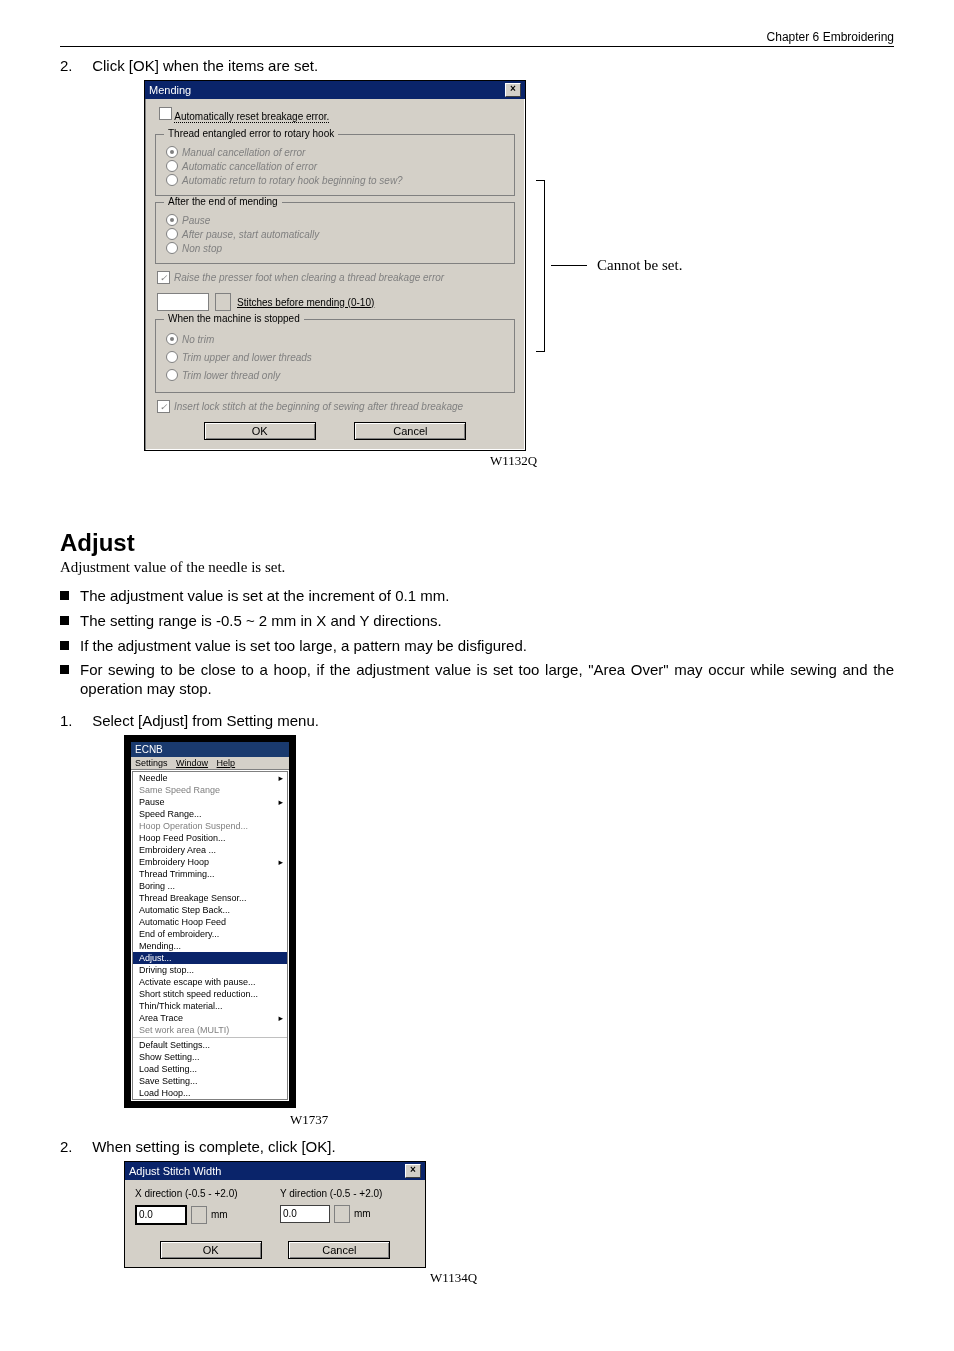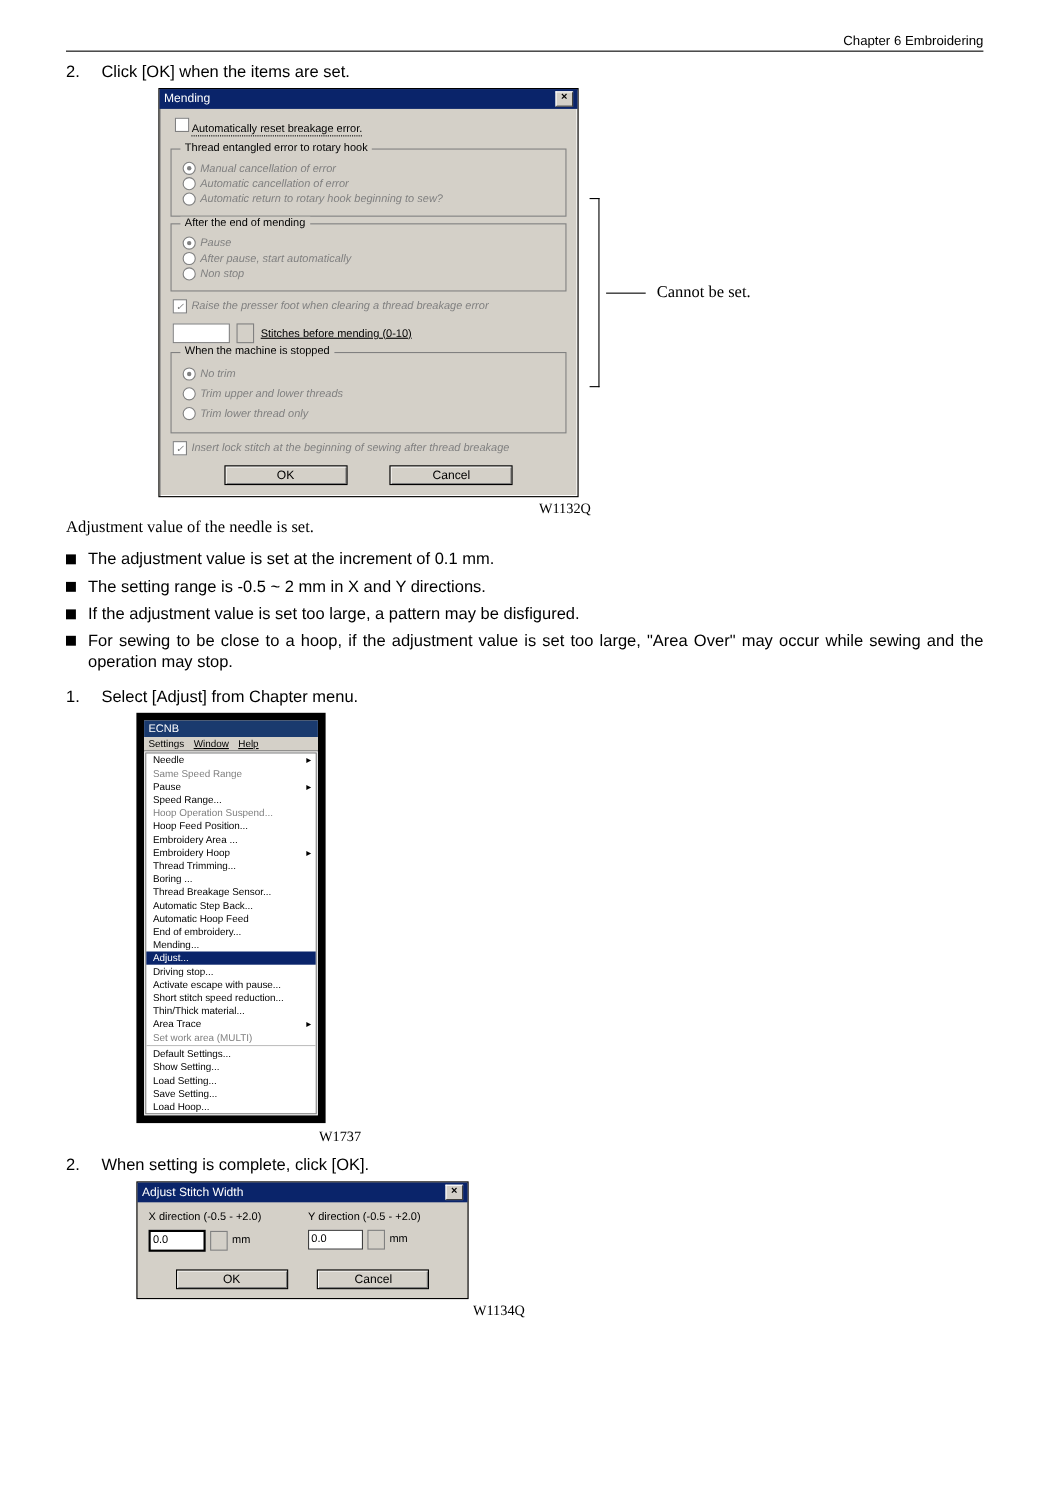--- a/index.html
+++ b/index.html
@@ -333,31 +333,32 @@
     </div>
 
     <div class="cannot-wrap">
       <div class="bracket"></div>
       <div class="bracket-line"></div>
       <div class="cannot-text">Cannot be set.</div>
     </div>
   </div>
   <div class="figlabel">W1132Q</div>
 
+  <h2 class="adjust">Adjust</h2>
   <div class="serif">Adjustment value of the needle is set.</div>
   <ul class="bullets">
     <li>The adjustment value is set at the increment of 0.1 mm.</li>
     <li>The setting range is -0.5 ~ 2 mm in X and Y directions.</li>
     <li>If the adjustment value is set too large, a pattern may be disfigured.</li>
     <li>For sewing to be close to a hoop, if the adjustment value is set too large, "Area Over" may occur while sewing and the operation may stop.</li>
   </ul>
 
   <div class="step">
     <span class="num">1.</span>
-    <span>Select [Adjust] from Chapter menu.</span>
+    <span>Select [Adjust] from Setting menu.</span>
   </div>
 
   <div class="menu-shot">
     <div class="menu-top">ECNB</div>
     <div class="menubar">
       <span>Settings</span>
       <span class="u">Window</span>
       <span class="u">Help</span>
     </div>
     <div class="menulist">

